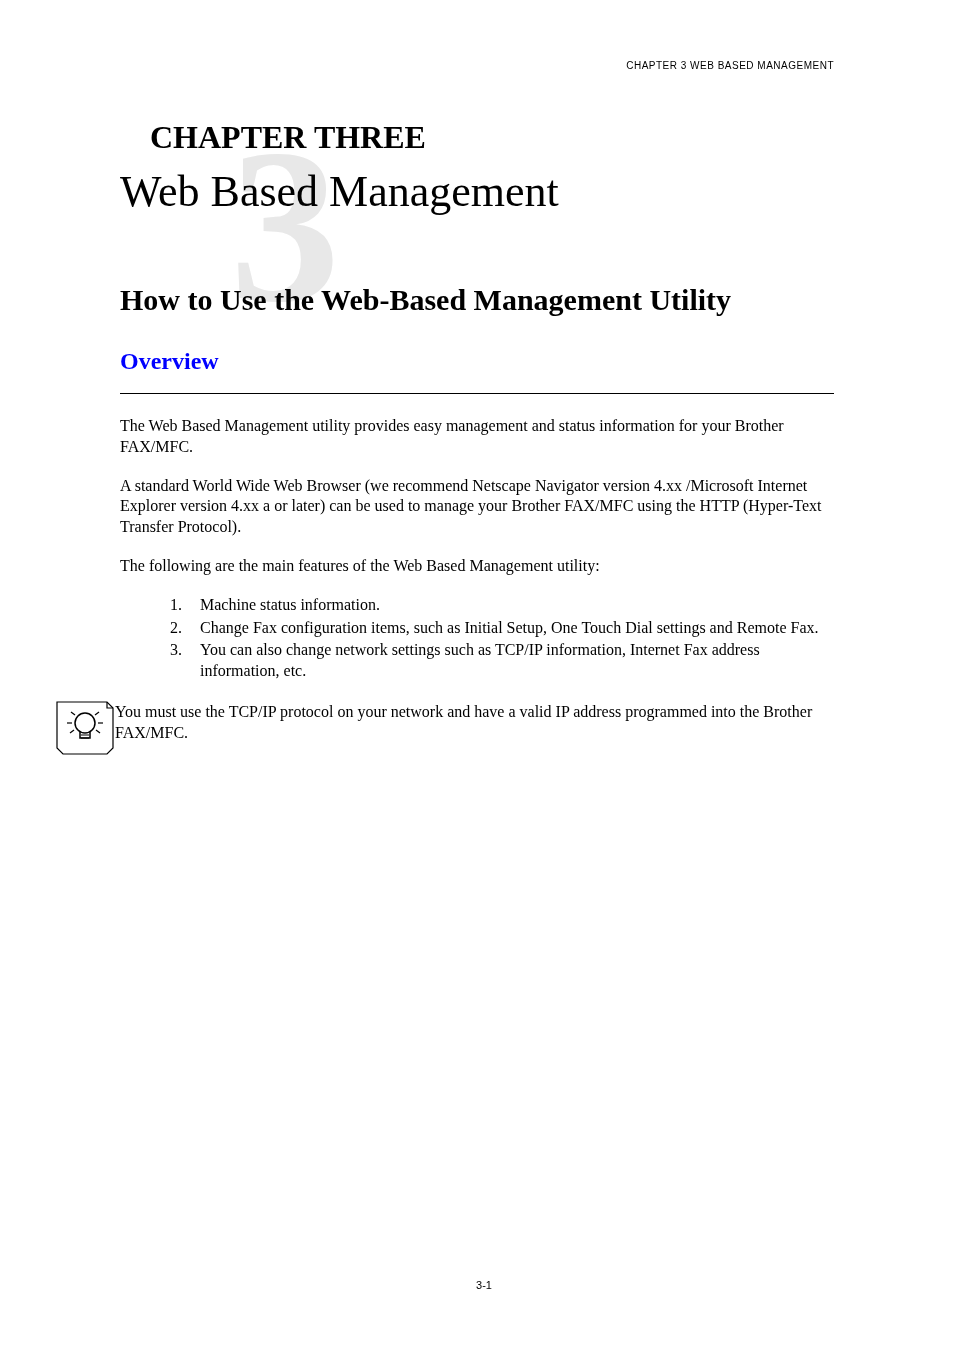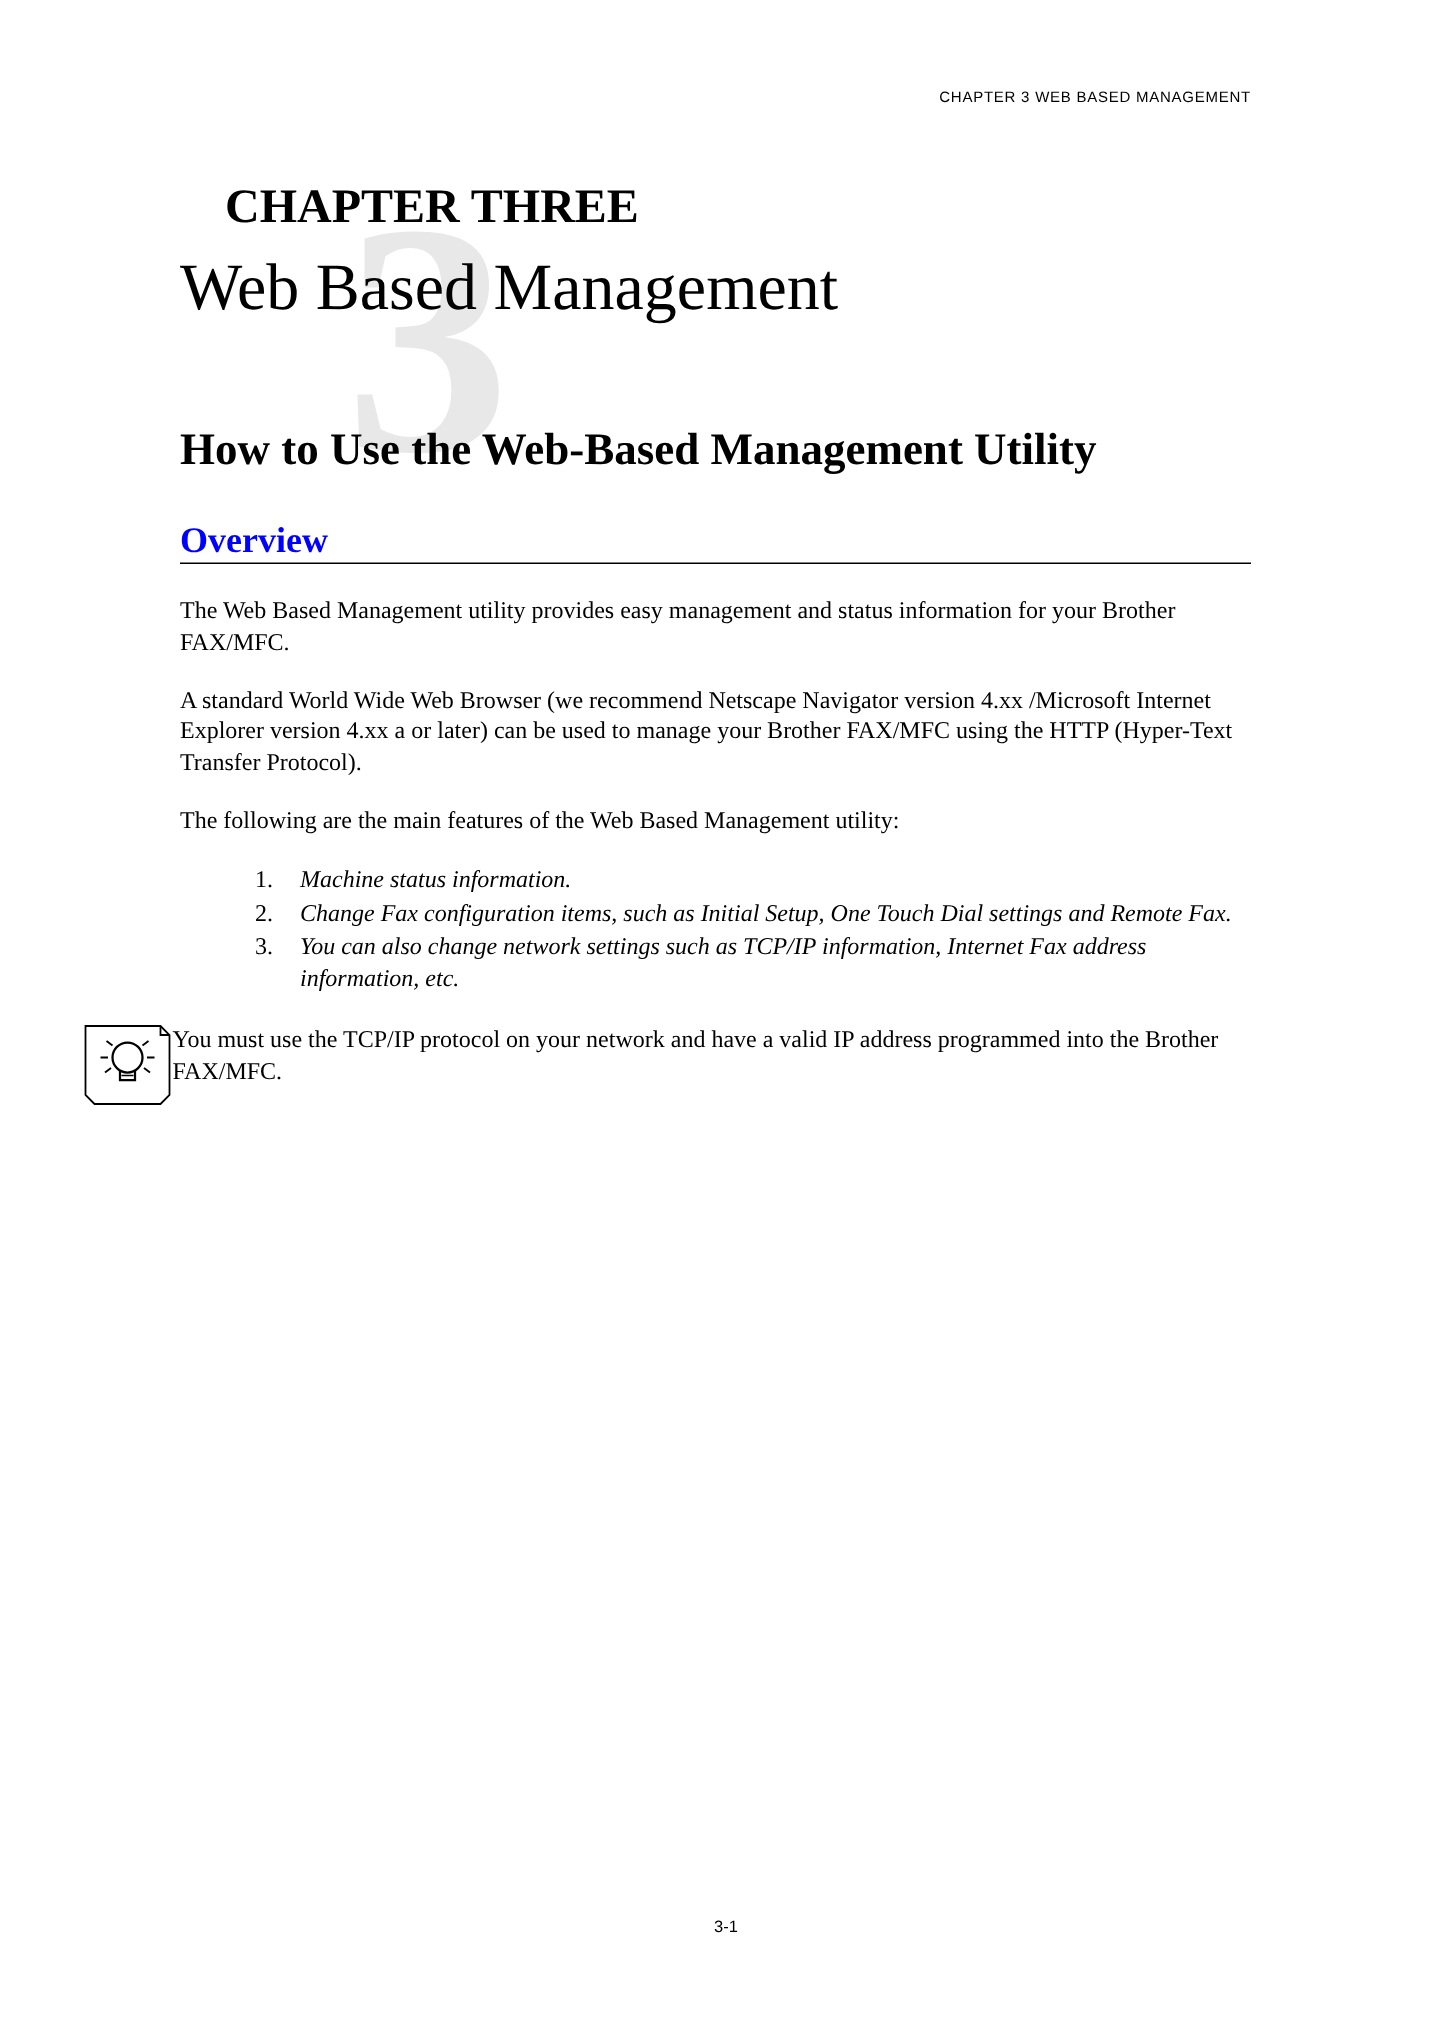--- a/index.html
+++ b/index.html
@@ -62,21 +62,21 @@
       z-index: 1;
       margin-left: 0px;
       margin-bottom: 30px;
       line-height: 1.2;
     }
     .subsection-title {
       color: #0000ff;
       font-size: 24px;
       font-weight: bold;
       border-bottom: 1px solid #000000;
-      padding-bottom: 0;
+      padding-bottom: 18px;
       margin-bottom: 22px;
     }
     .body-text {
       font-size: 16px;
       line-height: 1.3;
       margin-bottom: 18px;
     }
     .list-container {
       margin-left: 50px;
       margin-bottom: 18px;
@@ -86,21 +86,20 @@
       font-size: 16px;
       line-height: 1.3;
       margin-bottom: 2px;
     }
     .list-num {
       width: 30px;
       flex-shrink: 0;
     }
     .list-text {
       flex: 1;
-      font-style: italic;
     }
     .note-block {
       display: flex;
       align-items: flex-start;
       margin-left: -65px;
     }
     .note-icon {
       width: 60px;
       height: 55px;
       flex-shrink: 0;

